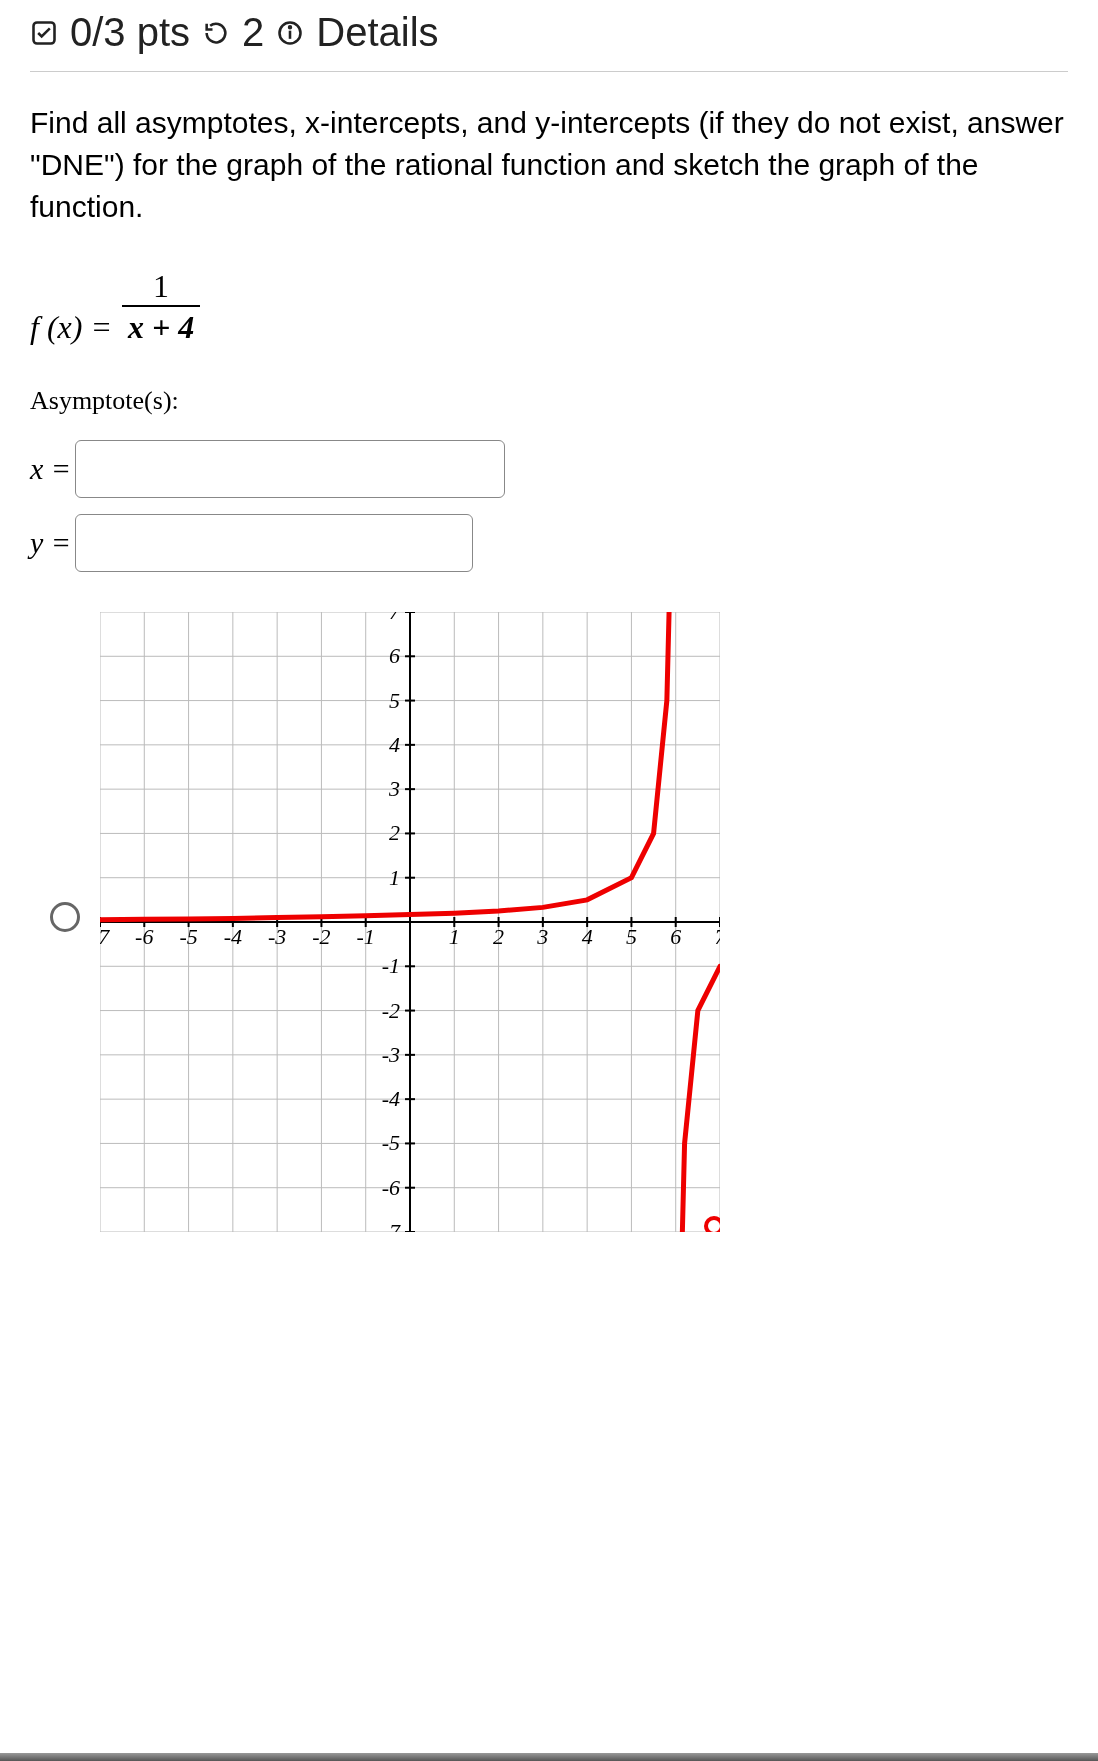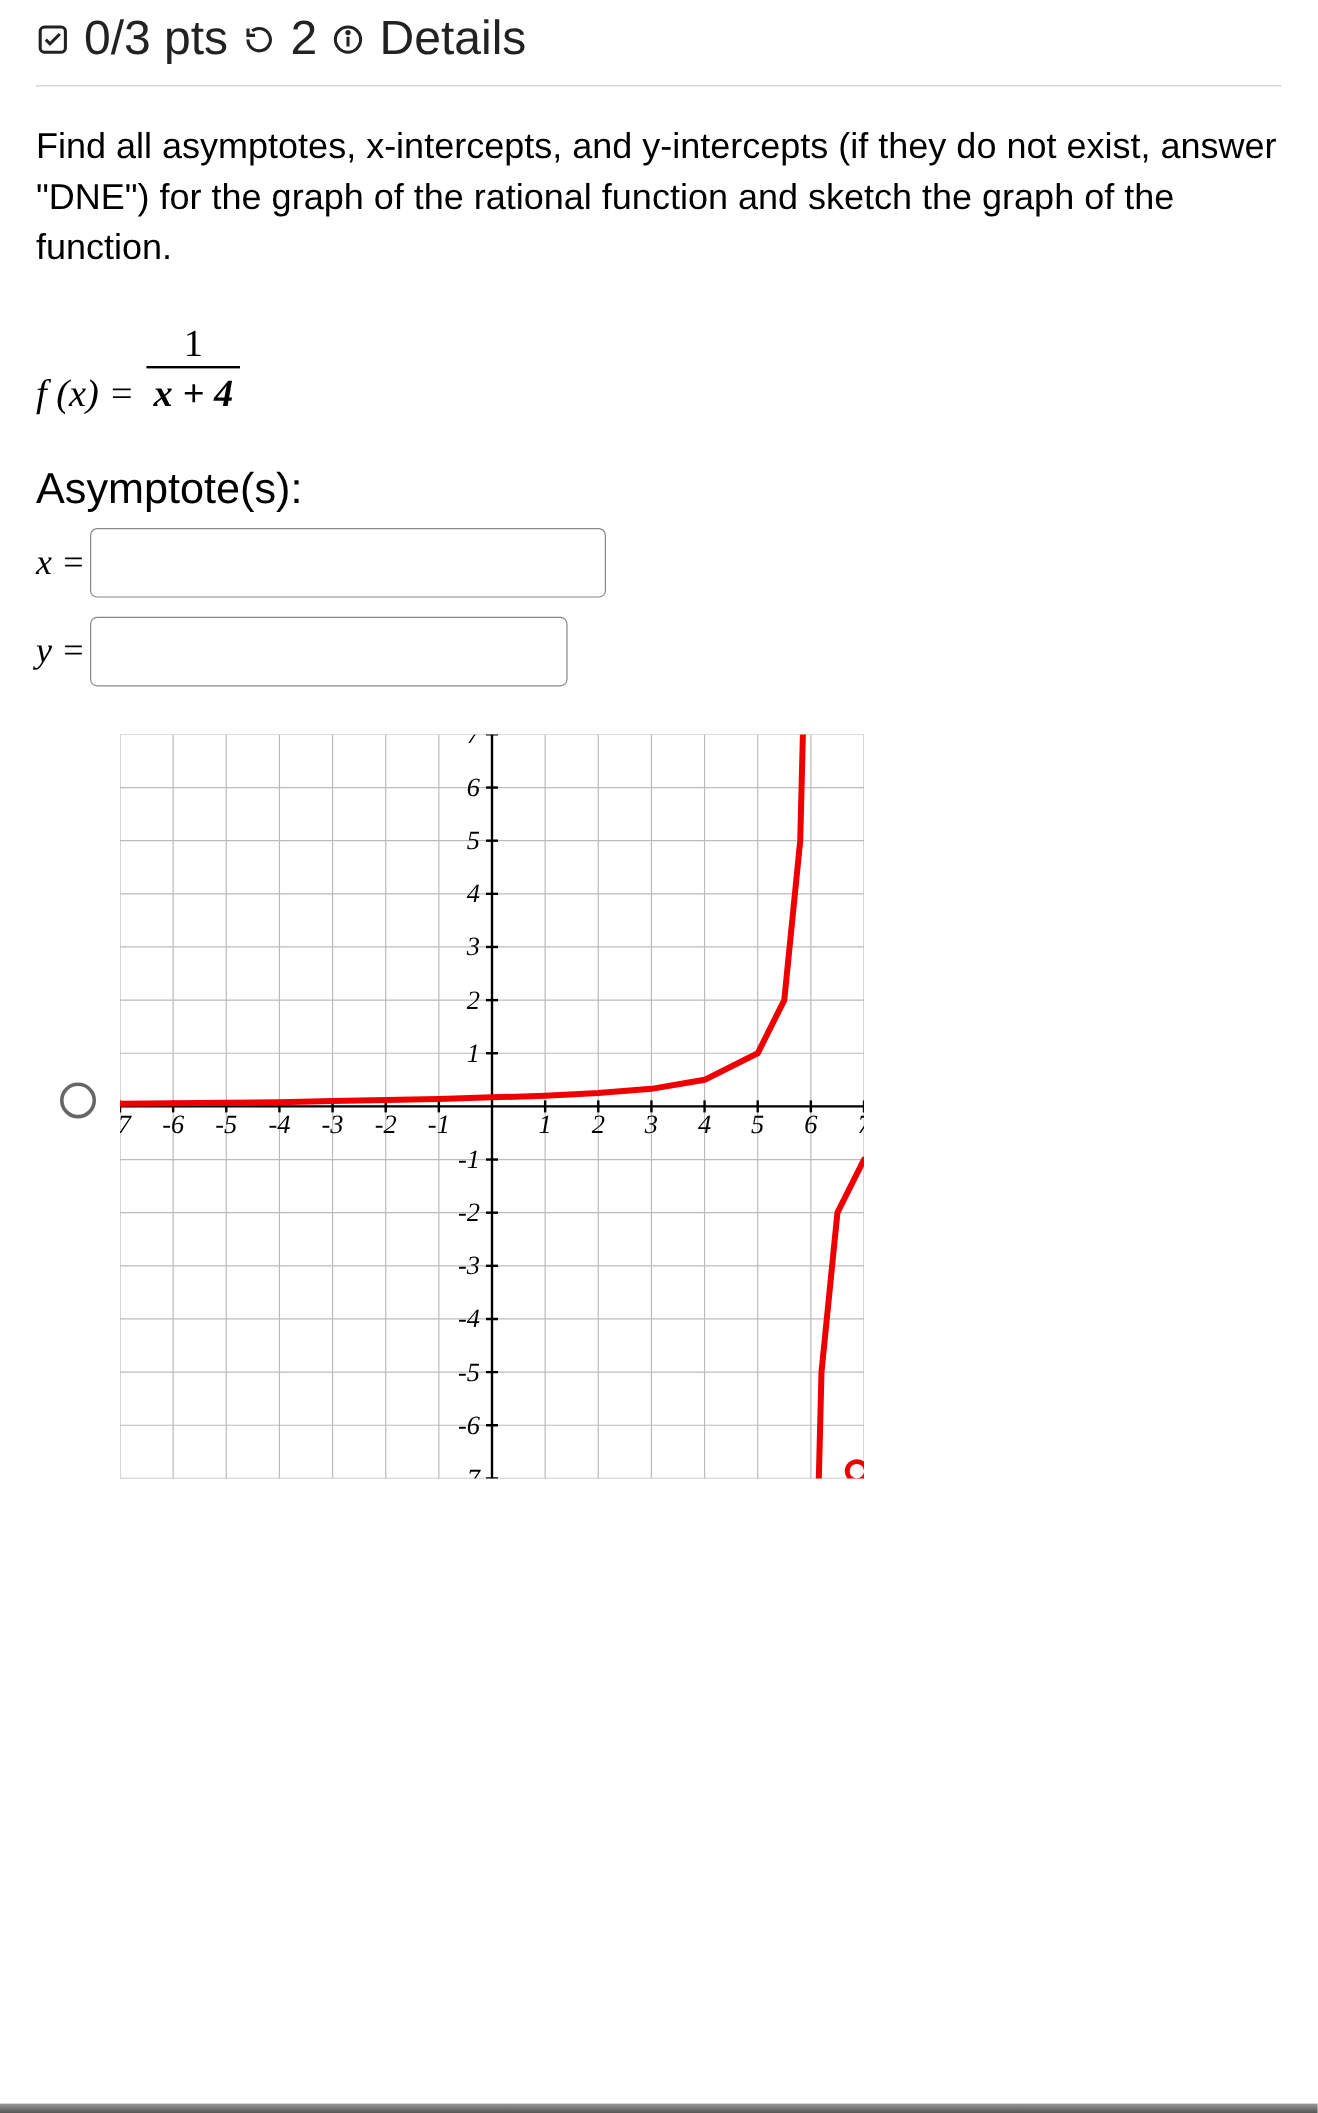--- a/index.html
+++ b/index.html
@@ -40,22 +40,23 @@
   .formula .lhs { font-style: italic; }
   .formula .frac {
     display: inline-flex;
     flex-direction: column;
     align-items: center;
     margin-left: 10px;
   }
   .formula .num { padding: 0 6px; }
   .formula .den { border-top: 2px solid #000; padding: 2px 6px 0 6px; font-style: italic; font-weight: bold; }
   .section-label {
-    font-size: 36px;
-    margin-bottom: 12px;
+    font-size: 26px;
+    margin-bottom: 24px;
+    font-family: Liberation Serif, serif;
   }
   .input-row {
     display: flex;
     align-items: center;
     margin-bottom: 16px;
     font-family: "Times New Roman", serif;
     font-size: 30px;
     font-style: italic;
   }
   .input-row .lbl { min-width: auto; margin-right: 4px; }

